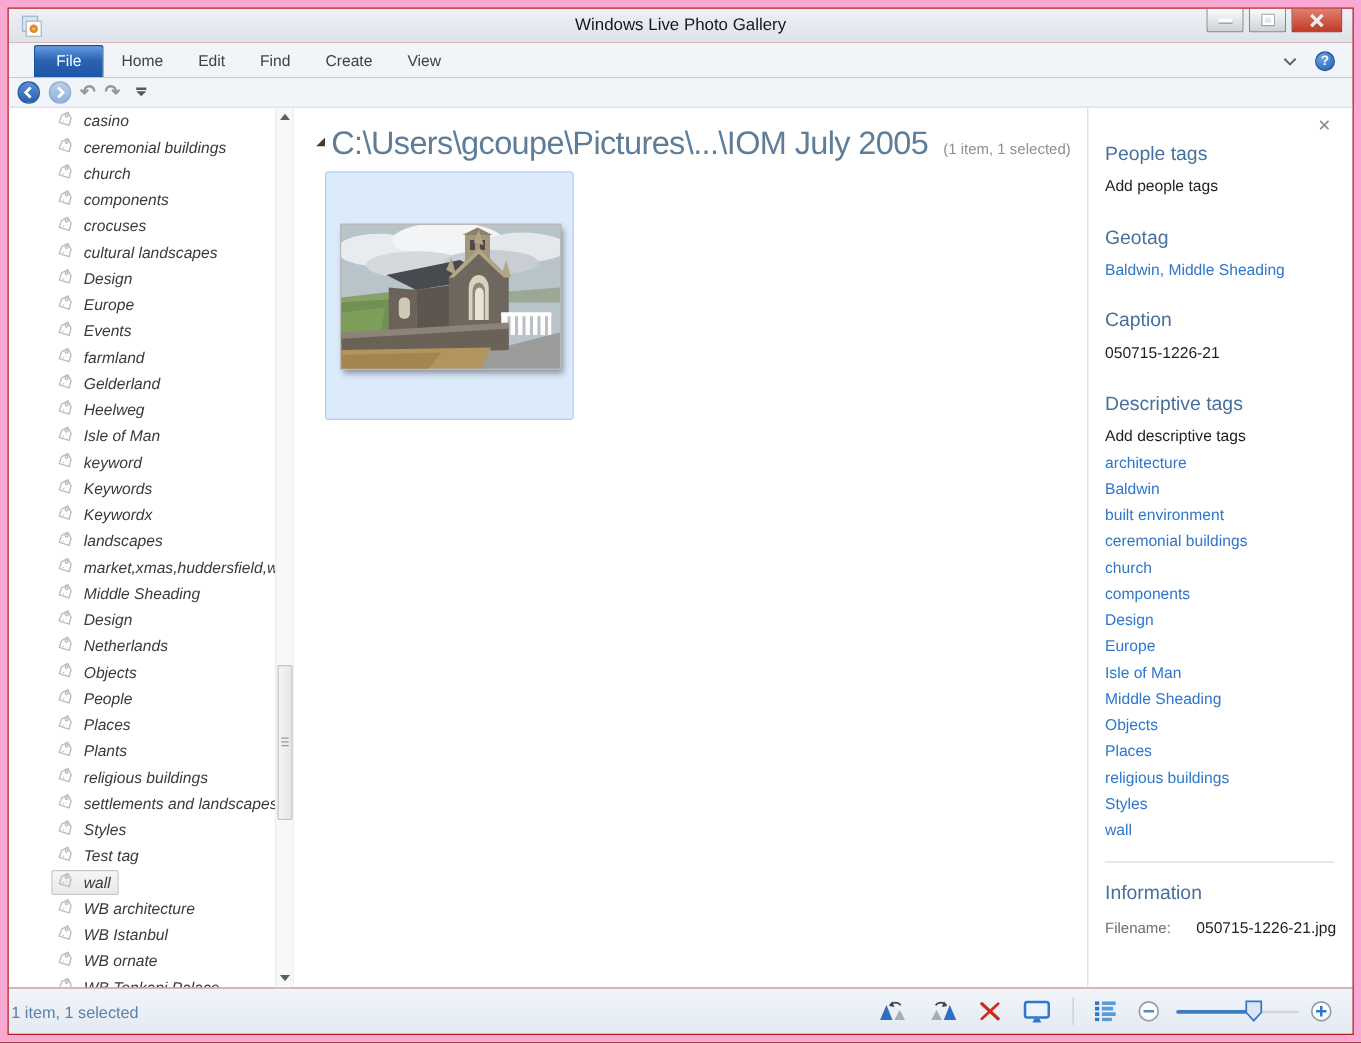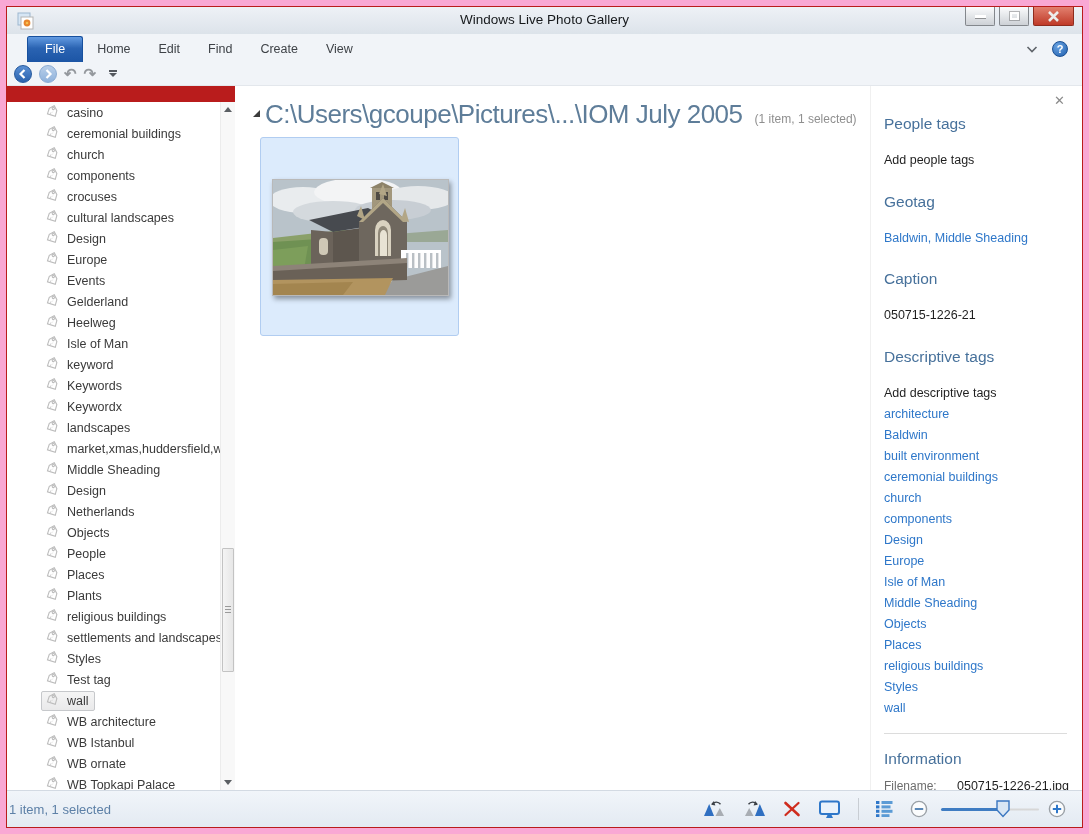--- a/index.html
+++ b/index.html
@@ -37,21 +37,21 @@
     border-bottom:1px solid #e3e7ec; display:flex; align-items:center; padding-left:7px; gap:7px; }
   .nav-circle { width:18px; height:18px; border-radius:50%; display:flex; align-items:center; justify-content:center; }
   .nav-back { background:linear-gradient(#5a8fd4,#2a62ad); border:1px solid #24589d; }
   .nav-fwd  { background:linear-gradient(#b9cfe9,#8fb2dc); border:1px solid #8aabd3; }
   .undo-redo { color:#94989d; font-size:15px; font-weight:bold; line-height:18px; }
   .qt-overflow { display:flex; flex-direction:column; align-items:center; gap:1px; margin-left:6px; }
   .qt-overflow .bar { width:8px; height:2px; background:#54585e; }
   .qt-overflow .tri { width:0; height:0; border-left:4px solid transparent; border-right:4px solid transparent; border-top:4px solid #54585e; }
 
   
-  .sidebar { position:absolute; left:1px; top:96px; width:228px; bottom:38px; background:#fff; overflow:hidden; }
+  .sidebar { position:absolute; left:1px; top:80px; width:228px; bottom:38px; background:#fff; overflow:hidden;font-style:italic; }
   .tag-list { position:absolute; left:0; top:0; right:15px; }
   .tag-row { height:21px; display:flex; align-items:center; padding-left:34px; white-space:nowrap; overflow:hidden; cursor:default; }
   .tag-chip { display:inline-flex; align-items:center; gap:7px; padding:1px 5px 1px 2px; border:1px solid transparent; border-radius:2px; }
   .tag-row.selected .tag-chip { background:linear-gradient(#f5f5f5,#e9e9ea); border-color:#c6c8cb; }
   .tag-label { font-size:12.5px; color:#3a3a3a; }
   .tag-icon-box { width:16px; height:16px; flex:0 0 16px; }
 
   .sb-scroll { position:absolute; right:0; top:0; width:15px; bottom:0; background:#f8f8f8; border-left:1px solid #ececec; }
   .sb-arrow { position:absolute; left:0; width:14px; height:15px; display:flex; align-items:center; justify-content:center; }
   .sb-arrow.up { top:0; } .sb-arrow.down { bottom:0; }
@@ -75,21 +75,21 @@
   .photo { position:absolute; left:11px; top:41px; width:177px; height:117px;
     border:1px solid #b9b9b9; box-shadow:2px 3px 5px rgba(0,0,0,.38); background:#aab6be; }
 
   
   .rpanel { position:absolute; right:1px; top:80px; width:212px; bottom:38px; background:#fff;
     border-left:1px solid #f0f0f0; padding-left:13px; }
   .rp-close { position:absolute; top:8px; right:17px; font-size:13px; color:#8a8a8a; line-height:13px; cursor:default; }
   .rp-h { font-size:15.5px; font-weight:400; color:#47719b; }
   .rp-text { font-size:12.5px; color:#1f1f1f; }
   .rp-link { font-size:12.5px; color:#2e77c9; text-decoration:none; display:block; }
-  .mt30{margin-top:29px}.mt9{margin-top:20px}.mt26{margin-top:26px}.mt25{margin-top:25px}
+  .mt30{margin-top:29px}.mt9{margin-top:9px}.mt26{margin-top:26px}.mt25{margin-top:25px}
   .desc-list { margin-top:4px; }
   .desc-list .rp-link { height:21px; line-height:21px; }
   .rp-divider { margin-top:14px; width:183px; border-top:1px solid #dcdcdc; }
   .rp-info-h { margin-top:16px; }
   .filename-row { margin-top:11px; display:flex; }
   .fn-label { font-size:12px; color:#6d6d6d; width:73px; }
   .fn-value { font-size:12.5px; color:#1f1f1f; }
 
   
   .statusbar { position:absolute; left:1px; right:1px; bottom:1px; height:37px;
@@ -267,20 +267,32 @@
         <div class="tag-row">
           <span class="tag-chip">
             <span class="tag-icon-box"><svg width="16" height="16" viewBox="0 0 16 16">
                 <g fill="none" stroke="#bcbcbc" stroke-width="1.1" transform="rotate(-28 8 8)">
                   <path d="M3.6 6.6 L7.8 2.6 L13.4 2.6 L13.4 8.2 L9.4 12.4 Z"></path>
                   <circle cx="11.3" cy="4.6" r="1.1"></circle>
                   <path d="M6 7.5 L9.5 7.5" stroke-dasharray="1.5,1.5" stroke-width=".8"></path>
                 </g>
               </svg></span>
             <span class="tag-label">Events</span>
+          </span>
+        </div>
+        <div class="tag-row">
+          <span class="tag-chip">
+            <span class="tag-icon-box"><svg width="16" height="16" viewBox="0 0 16 16">
+                <g fill="none" stroke="#bcbcbc" stroke-width="1.1" transform="rotate(-28 8 8)">
+                  <path d="M3.6 6.6 L7.8 2.6 L13.4 2.6 L13.4 8.2 L9.4 12.4 Z"></path>
+                  <circle cx="11.3" cy="4.6" r="1.1"></circle>
+                  <path d="M6 7.5 L9.5 7.5" stroke-dasharray="1.5,1.5" stroke-width=".8"></path>
+                </g>
+              </svg></span>
+            <span class="tag-label">farmland</span>
           </span>
         </div>
         <div class="tag-row">
           <span class="tag-chip">
             <span class="tag-icon-box"><svg width="16" height="16" viewBox="0 0 16 16">
                 <g fill="none" stroke="#bcbcbc" stroke-width="1.1" transform="rotate(-28 8 8)">
                   <path d="M3.6 6.6 L7.8 2.6 L13.4 2.6 L13.4 8.2 L9.4 12.4 Z"></path>
                   <circle cx="11.3" cy="4.6" r="1.1"></circle>
                   <path d="M6 7.5 L9.5 7.5" stroke-dasharray="1.5,1.5" stroke-width=".8"></path>
                 </g>

